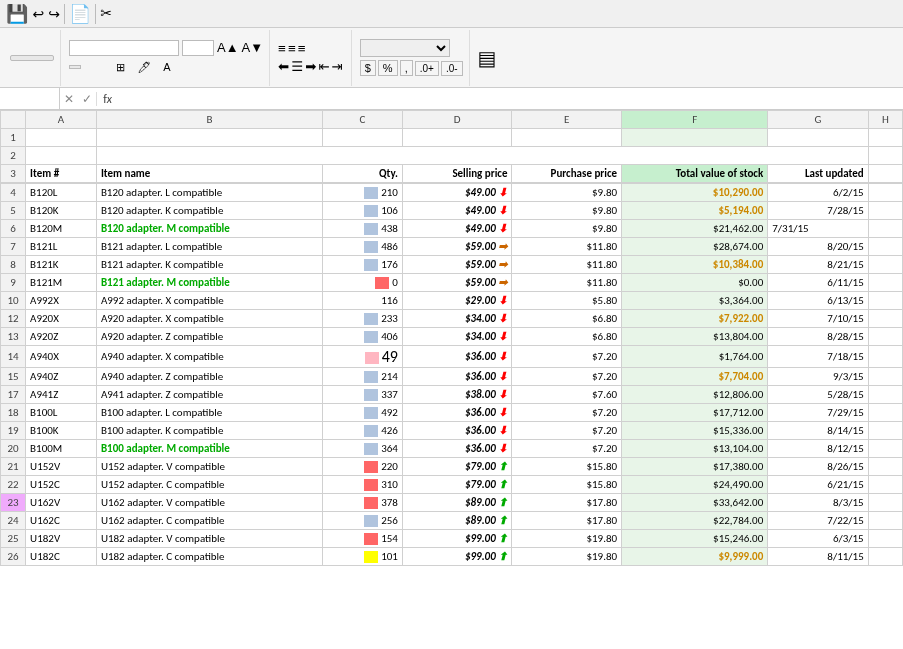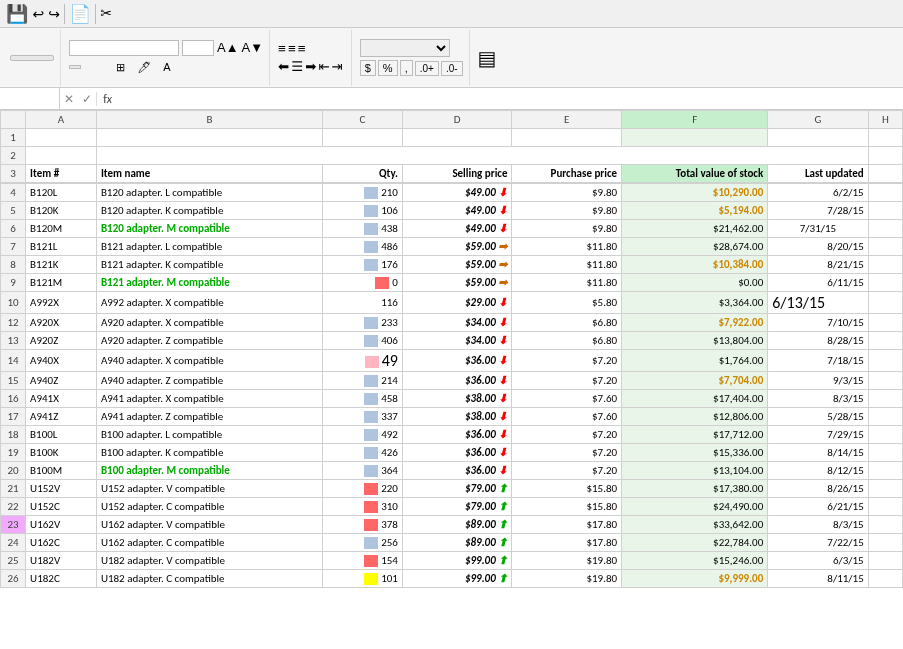--- a/index.html
+++ b/index.html
@@ -199,21 +199,21 @@
               <td style="border: 1px solid rgb(208, 208, 208); padding: 1px 4px;"></td>
             </tr>
             <tr>
               <td class="col-header" style="border: 1px solid rgb(208, 208, 208); text-align: center; font-size: 11px; background: rgb(242, 242, 242); color: rgb(68, 68, 68);">6</td>
               <td style="border: 1px solid rgb(208, 208, 208); padding: 1px 4px; height: 17px; font-size: 11px;">B120M</td>
               <td style="border: 1px solid rgb(208, 208, 208); padding: 1px 4px; height: 17px; font-size: 11px; color: rgb(0, 170, 0); font-weight: bold;">B120 adapter. M compatible</td>
               <td style="border: 1px solid rgb(208, 208, 208); padding: 1px 4px; height: 17px; font-size: 11px; text-align: right; position: relative;"><span style="display:inline-block;width:14px;height:12px;background:#b0c4de;margin-right:3px;vertical-align:middle;"></span>438</td>
               <td style="border: 1px solid rgb(208, 208, 208); padding: 1px 4px; height: 17px; font-size: 11px; text-align: right; font-style: italic; font-weight: bold;">$49.00 <span style="color:red;">⬇</span></td>
               <td style="border: 1px solid rgb(208, 208, 208); padding: 1px 4px; height: 17px; font-size: 11px; text-align: right;">$9.80</td>
               <td style="border: 1px solid rgb(208, 208, 208); padding: 1px 4px; height: 17px; font-size: 11px; text-align: right; background: rgb(232, 245, 232);">$21,462.00</td>
-              <td style="border: 1px solid rgb(208, 208, 208); padding: 1px 4px; height: 17px; font-size: 11px; text-align: center; margin-left: 24px;">7/31/15</td>
+              <td style="border: 1px solid rgb(208, 208, 208); padding: 1px 4px; height: 17px; font-size: 11px; text-align: left; margin-left: 24px;">7/31/15</td>
               <td style="border: 1px solid rgb(208, 208, 208); padding: 1px 4px;"></td>
             </tr>
             <tr>
               <td class="col-header" style="border: 1px solid rgb(208, 208, 208); text-align: center; font-size: 11px; background: rgb(242, 242, 242); color: rgb(68, 68, 68);">7</td>
               <td style="border: 1px solid rgb(208, 208, 208); padding: 1px 4px; height: 17px; font-size: 11px;">B121L</td>
               <td style="border: 1px solid rgb(208, 208, 208); padding: 1px 4px; height: 17px; font-size: 11px;">B121 adapter. L compatible</td>
               <td style="border: 1px solid rgb(208, 208, 208); padding: 1px 4px; height: 17px; font-size: 11px; text-align: right; position: relative;"><span style="display:inline-block;width:14px;height:12px;background:#b0c4de;margin-right:3px;vertical-align:middle;"></span>486</td>
               <td style="border: 1px solid rgb(208, 208, 208); padding: 1px 4px; height: 17px; font-size: 11px; text-align: right; font-style: italic; font-weight: bold;">$59.00 <span style="color:#cc6600;">➡</span></td>
               <td style="border: 1px solid rgb(208, 208, 208); padding: 1px 4px; height: 17px; font-size: 11px; text-align: right;">$11.80</td>
               <td style="border: 1px solid rgb(208, 208, 208); padding: 1px 4px; height: 17px; font-size: 11px; text-align: right; background: rgb(232, 245, 232);">$28,674.00</td>
@@ -243,21 +243,21 @@
               <td style="border: 1px solid rgb(208, 208, 208); padding: 1px 4px;"></td>
             </tr>
             <tr>
               <td class="col-header" style="border: 1px solid rgb(208, 208, 208); text-align: center; font-size: 11px; background: rgb(242, 242, 242); color: rgb(68, 68, 68);">10</td>
               <td style="border: 1px solid rgb(208, 208, 208); padding: 1px 4px; height: 17px; font-size: 11px;">A992X</td>
               <td style="border: 1px solid rgb(208, 208, 208); padding: 1px 4px; height: 17px; font-size: 11px;">A992 adapter. X compatible</td>
               <td style="border: 1px solid rgb(208, 208, 208); padding: 1px 4px; height: 17px; font-size: 11px; text-align: right; position: relative;"><span style="display:inline-block;width:14px;height:12px;background:#ffffff;margin-right:3px;vertical-align:middle;"></span>116</td>
               <td style="border: 1px solid rgb(208, 208, 208); padding: 1px 4px; height: 17px; font-size: 11px; text-align: right; font-style: italic; font-weight: bold;">$29.00 <span style="color:red;">⬇</span></td>
               <td style="border: 1px solid rgb(208, 208, 208); padding: 1px 4px; height: 17px; font-size: 11px; text-align: right;">$5.80</td>
               <td style="border: 1px solid rgb(208, 208, 208); padding: 1px 4px; height: 17px; font-size: 11px; text-align: right; background: rgb(232, 245, 232);">$3,364.00</td>
-              <td style="border: 1px solid rgb(208, 208, 208); padding: 1px 4px; height: 17px; font-size: 16px; ">6/13/15</td>
+              <td style="border: 1px solid rgb(208, 208, 208); padding: 1px 4px; height: 17px; font-size: 11px; text-align: right;">6/13/15</td>
               <td style="border: 1px solid rgb(208, 208, 208); padding: 1px 4px;"></td>
             </tr>
             <tr>
               <td class="col-header" style="border: 1px solid rgb(208, 208, 208); text-align: center; font-size: 11px; background: rgb(242, 242, 242); color: rgb(68, 68, 68);">12</td>
               <td style="border: 1px solid rgb(208, 208, 208); padding: 1px 4px; height: 17px; font-size: 11px;">A920X</td>
               <td style="border: 1px solid rgb(208, 208, 208); padding: 1px 4px; height: 17px; font-size: 11px;">A920 adapter. X compatible</td>
               <td style="border: 1px solid rgb(208, 208, 208); padding: 1px 4px; height: 17px; font-size: 11px; text-align: right; position: relative;"><span style="display:inline-block;width:14px;height:12px;background:#b0c4de;margin-right:3px;vertical-align:middle;"></span>233</td>
               <td style="border: 1px solid rgb(208, 208, 208); padding: 1px 4px; height: 17px; font-size: 11px; text-align: right; font-style: italic; font-weight: bold;">$34.00 <span style="color:red;">⬇</span></td>
               <td style="border: 1px solid rgb(208, 208, 208); padding: 1px 4px; height: 17px; font-size: 11px; text-align: right;">$6.80</td>
               <td style="border: 1px solid rgb(208, 208, 208); padding: 1px 4px; height: 17px; font-size: 11px; text-align: right; background: rgb(232, 245, 232); color: rgb(204, 136, 0); font-weight: bold;">$7,922.00</td>
@@ -291,31 +291,20 @@
               <td style="border: 1px solid rgb(208, 208, 208); padding: 1px 4px; height: 17px; font-size: 11px;">A940Z</td>
               <td style="border: 1px solid rgb(208, 208, 208); padding: 1px 4px; height: 17px; font-size: 11px;">A940 adapter. Z compatible</td>
               <td style="border: 1px solid rgb(208, 208, 208); padding: 1px 4px; height: 17px; font-size: 11px; text-align: right; position: relative;"><span style="display:inline-block;width:14px;height:12px;background:#b0c4de;margin-right:3px;vertical-align:middle;"></span>214</td>
               <td style="border: 1px solid rgb(208, 208, 208); padding: 1px 4px; height: 17px; font-size: 11px; text-align: right; font-style: italic; font-weight: bold;">$36.00 <span style="color:red;">⬇</span></td>
               <td style="border: 1px solid rgb(208, 208, 208); padding: 1px 4px; height: 17px; font-size: 11px; text-align: right;">$7.20</td>
               <td style="border: 1px solid rgb(208, 208, 208); padding: 1px 4px; height: 17px; font-size: 11px; text-align: right; background: rgb(232, 245, 232); color: rgb(204, 136, 0); font-weight: bold;">$7,704.00</td>
               <td style="border: 1px solid rgb(208, 208, 208); padding: 1px 4px; height: 17px; font-size: 11px; text-align: right;">9/3/15</td>
               <td style="border: 1px solid rgb(208, 208, 208); padding: 1px 4px;"></td>
             </tr>
             <tr>
-              <td class="col-header" style="border: 1px solid rgb(208, 208, 208); text-align: center; font-size: 11px; background: rgb(242, 242, 242); color: rgb(68, 68, 68);">16</td>
-              <td style="border: 1px solid rgb(208, 208, 208); padding: 1px 4px; height: 17px; font-size: 11px;">A941X</td>
-              <td style="border: 1px solid rgb(208, 208, 208); padding: 1px 4px; height: 17px; font-size: 11px;">A941 adapter. X compatible</td>
-              <td style="border: 1px solid rgb(208, 208, 208); padding: 1px 4px; height: 17px; font-size: 11px; text-align: right; position: relative;"><span style="display:inline-block;width:14px;height:12px;background:#b0c4de;margin-right:3px;vertical-align:middle;"></span>458</td>
-              <td style="border: 1px solid rgb(208, 208, 208); padding: 1px 4px; height: 17px; font-size: 11px; text-align: right; font-style: italic; font-weight: bold;">$38.00 <span style="color:red;">⬇</span></td>
-              <td style="border: 1px solid rgb(208, 208, 208); padding: 1px 4px; height: 17px; font-size: 11px; text-align: right;">$7.60</td>
-              <td style="border: 1px solid rgb(208, 208, 208); padding: 1px 4px; height: 17px; font-size: 11px; text-align: right; background: rgb(232, 245, 232);">$17,404.00</td>
-              <td style="border: 1px solid rgb(208, 208, 208); padding: 1px 4px; height: 17px; font-size: 11px; text-align: right;">8/3/15</td>
-              <td style="border: 1px solid rgb(208, 208, 208); padding: 1px 4px;"></td>
-            </tr>
-            <tr>
               <td class="col-header" style="border: 1px solid rgb(208, 208, 208); text-align: center; font-size: 11px; background: rgb(242, 242, 242); color: rgb(68, 68, 68);">17</td>
               <td style="border: 1px solid rgb(208, 208, 208); padding: 1px 4px; height: 17px; font-size: 11px;">A941Z</td>
               <td style="border: 1px solid rgb(208, 208, 208); padding: 1px 4px; height: 17px; font-size: 11px;">A941 adapter. Z compatible</td>
               <td style="border: 1px solid rgb(208, 208, 208); padding: 1px 4px; height: 17px; font-size: 11px; text-align: right; position: relative;"><span style="display:inline-block;width:14px;height:12px;background:#b0c4de;margin-right:3px;vertical-align:middle;"></span>337</td>
               <td style="border: 1px solid rgb(208, 208, 208); padding: 1px 4px; height: 17px; font-size: 11px; text-align: right; font-style: italic; font-weight: bold;">$38.00 <span style="color:red;">⬇</span></td>
               <td style="border: 1px solid rgb(208, 208, 208); padding: 1px 4px; height: 17px; font-size: 11px; text-align: right;">$7.60</td>
               <td style="border: 1px solid rgb(208, 208, 208); padding: 1px 4px; height: 17px; font-size: 11px; text-align: right; background: rgb(232, 245, 232);">$12,806.00</td>
               <td style="border: 1px solid rgb(208, 208, 208); padding: 1px 4px; height: 17px; font-size: 11px; text-align: right;">5/28/15</td>
               <td style="border: 1px solid rgb(208, 208, 208); padding: 1px 4px;"></td>
             </tr>

